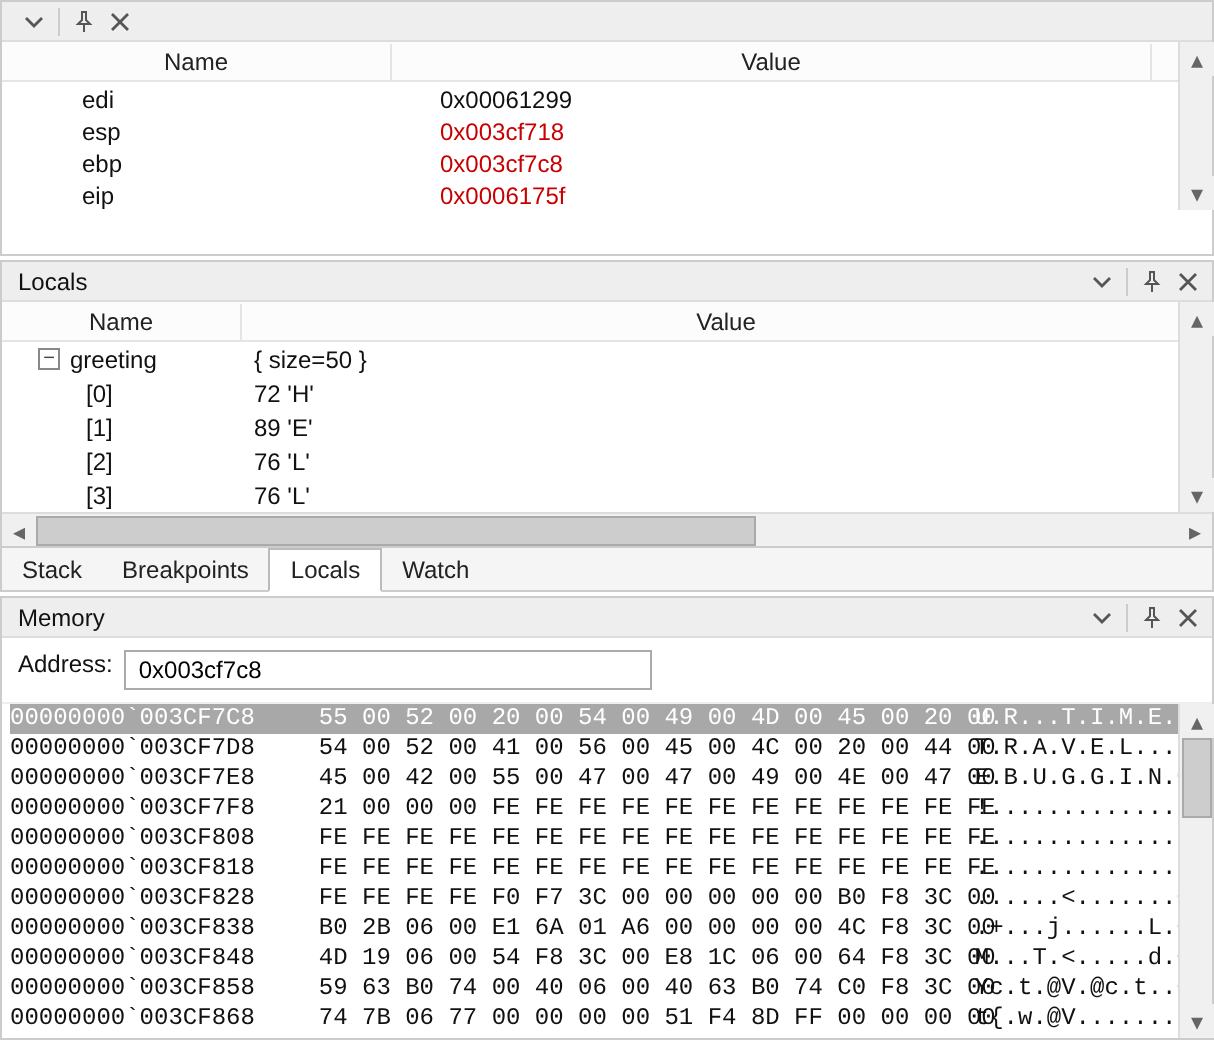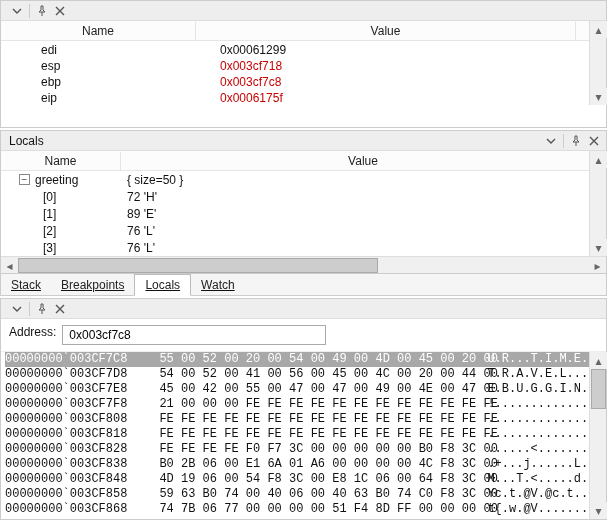--- a/index.html
+++ b/index.html
@@ -82,21 +82,21 @@
   .hbtn {
     position:absolute; top:0; width:17px; height:17px;
     display:flex;align-items:center;justify-content:center; color:#666;
   }
   .hbtn.l{left:0;} .hbtn.r{right:0;}
   .hthumb{ position:absolute; top:1px; height:15px; left:17px; width:360px;
     background:#cdcdcd; border:1px solid #aaa;}
   
   .tabstrip {
     height:22px; display:flex; align-items:flex-end;
-    background:#f5f5f5; border-top:1px solid #ccc;text-decoration:underline;
+    background:#f5f5f5; border-top:1px solid #ccc;
   }
   .tab {
     padding:3px 10px; font-size:12px; color:#222;
     border-top:1px solid transparent;
   }
   .tab.active {
     background:#fff; border:1px solid #bbb; border-bottom:1px solid #fff;
     position:relative; top:1px;
   }
   
@@ -249,20 +249,21 @@
   <div class="tabstrip" id="tabstrip">
       <div class="tab">Stack</div>
       <div class="tab">Breakpoints</div>
       <div class="tab active">Locals</div>
       <div class="tab">Watch</div>
     </div>
 </div>
 
 <div class="panel panel-memory">
   <div class="panel-header">
+    <span class="panel-title">Memory</span>
     <div class="hdr-icons">
       <span class="hdr-icon">
           <svg viewBox="0 0 12 12">
             <path d="M2 4 L6 8 L10 4" fill="none" stroke="currentColor" stroke-width="1.4"></path>
           </svg>
         </span>
       <span class="hdr-sep"></span>
       <span class="hdr-icon">
           <svg viewBox="0 0 12 12">
             <path d="M5 1h2v4l2 2H3l2-2V1zM6 7v4" stroke="currentColor" fill="none" stroke-width="1"></path>

